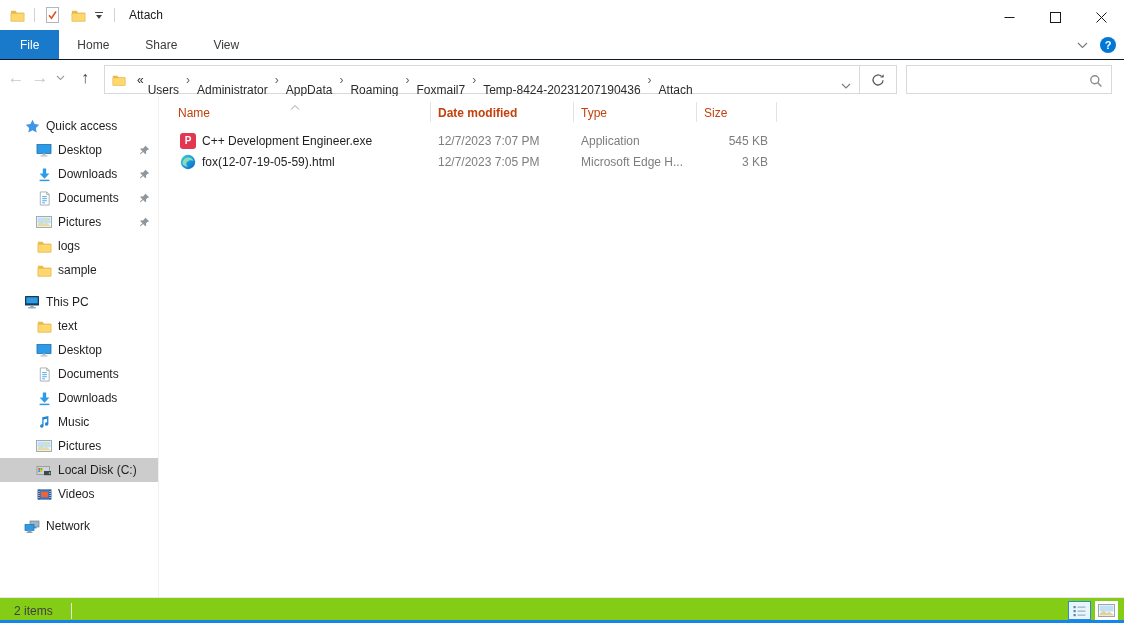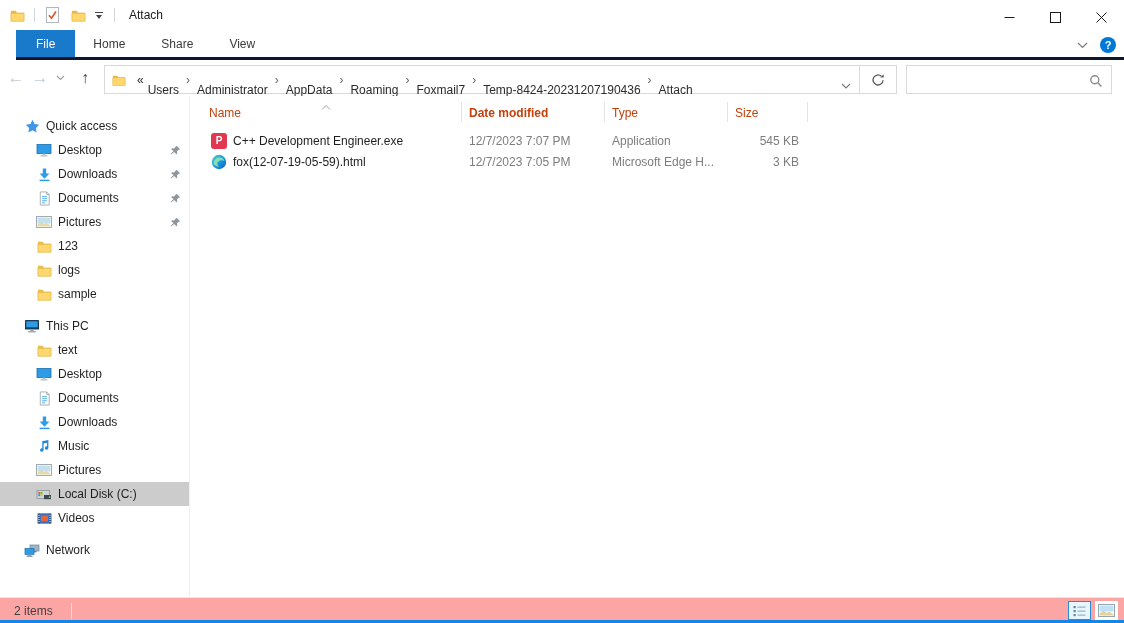--- a/index.html
+++ b/index.html
@@ -20,22 +20,22 @@
   .qat{display:flex; align-items:center; height:100%; padding-left:8px;}
   .qat .vsep{width:1px; height:14px; background:#cfd4d9; margin:0 8px;}
   .qat-btn{display:flex; align-items:center; justify-content:center; width:18px; height:22px;}
   .qat-drop{display:flex; flex-direction:column; align-items:center; justify-content:center; width:14px; height:22px; margin-left:5px;}
   .qat-drop .bar{width:8px; height:1px; background:#444; margin-bottom:2px;}
   .qat-drop .tri{width:0; height:0; border-left:3.5px solid transparent; border-right:3.5px solid transparent; border-top:4px solid #444;}
   .win-title{margin-left:6px; color:#1a1a1a;}
   .caption-btns{position:absolute; right:0; top:5px; height:25px; display:flex;}
   .cap-btn{width:46px; height:25px; display:flex; align-items:center; justify-content:center; background:transparent;}
   
-  .ribbon{position:absolute; top:30px; left:16px; right:0; height:30px; background:#fff;
-    border-bottom:3px solid #0f172a; display:flex; align-items:stretch;}
+  .ribbon{position:absolute; top:30px; left:0; right:0; height:30px; background:#fff;
+    border-bottom:1px solid #0f172a; display:flex; align-items:stretch;}
   .rtab{display:flex; align-items:center; justify-content:center; padding:0 18px; color:#3b3b3b; cursor:default;}
   .rtab.file{background:#1979ca; color:#fff; padding:0 20px;}
   .ribbon-right{position:absolute; right:8px; top:0; height:30px; display:flex; align-items:center; gap:12px;}
   .help-icon{width:16px; height:16px; border-radius:50%; background:#0078d7; color:#fff;
     font-size:11px; font-weight:bold; display:flex; align-items:center; justify-content:center;}
   
   .addressrow{position:absolute; top:60px; left:0; right:0; height:36px; background:#fff;}
   .navbtn{position:absolute; top:0; height:36px; display:flex; align-items:center; justify-content:center;}
   .arrow-dis{color:#c2cad2; font-size:17px;}
   .arrow-up{color:#3f454b; font-size:16px;}
@@ -45,21 +45,21 @@
   .search-box{left:906px; width:206px;}
   .search-box input{position:absolute; left:4px; top:2px; right:26px; bottom:2px; border:none; outline:none;
     font-family:inherit; font-size:12px;}
   .search-mag{position:absolute; right:8px; top:8px;}
   .crumb{color:#2b2b2b; white-space:nowrap; cursor:default;margin-top:21px;}
   .crumb-sep{color:#5f6a72; margin:0 7px; font-size:12px;}
   .addr-overflow{color:#2b2b2b; margin:0 4px 0 6px;}
   .addr-chevron{position:absolute; right:8px; top:12px;}
   
   .body{position:absolute; top:96px; left:0; right:0; bottom:26px; background:#fff; display:flex;}
-  .sidebar{width:190px; height:100%; padding-top:18px; overflow:hidden; border-right:1px solid #f0f0f0;}
+  .sidebar{width:159px; height:100%; padding-top:18px; overflow:hidden; border-right:1px solid #f0f0f0;}
   .s-row{height:24px; display:flex; align-items:center; gap:6px; cursor:default; white-space:nowrap;}
   .s-row .lbl{color:#1f1f1f;}
   .lvl0{padding-left:24px;}
   .lvl1{padding-left:36px;}
   .sect-gap{margin-top:8px;}
   .s-row.selected{background:#cccccc;}
   .pin{margin-left:auto; margin-right:8px; display:flex;}
   .sicon{width:16px; height:16px; flex:0 0 16px; display:flex; align-items:center; justify-content:center;}
   
   .filearea{flex:1; position:relative;}
@@ -75,21 +75,21 @@
   .frow{position:relative; height:21px; display:flex; align-items:center;}
   .fc-name{display:flex; align-items:center; gap:6px; padding-left:21px; color:#1f1f1f; white-space:nowrap;}
   .fc-date{position:absolute; left:279px; color:#7d7d7d;}
   .fc-type{position:absolute; left:422px; color:#7d7d7d;}
   .fc-size{position:absolute; left:537px; width:72px; text-align:right; color:#7d7d7d;}
   .ficon{width:16px; height:16px; flex:0 0 16px;}
   .exe-icon{width:16px; height:16px; flex:0 0 16px; background:#e23750; border-radius:3px; color:#fff;
     font-size:10px; font-weight:bold; display:flex; align-items:center; justify-content:center;}
   
   .statusbar{position:absolute; left:0; right:0; bottom:0; height:26px; border-top:1px solid #e8e8e8;
-    background:#fca5a5; display:flex; align-items:center;}
+    background:#84cc16; display:flex; align-items:center;}
   .status-count{margin-left:14px; color:#3f3f3f;}
   .status-sep{width:1px; height:16px; background:#e3e3e3; margin-left:18px;}
   .view-btns{position:absolute; right:6px; top:3px; display:flex; gap:4px;}
   .vbtn{width:23px; height:19px; display:flex; align-items:center; justify-content:center; background:#fff; border:1px solid transparent;}
   .vbtn.active{border:1px solid #2a8dd4; background:#e9f5fd;}
   .bottom-strip{position:absolute; left:0; right:0; bottom:0; height:3px; background:#1486ea; z-index:5;}
 </style>
 </head>
 <body>
 
@@ -292,29 +292,20 @@
             </svg>
         </span>
         <span class="lbl">Pictures</span>
         <span class="pin">
           <svg width="11" height="11" viewBox="0 0 12 12">
               <path d="M7.2.8l4 4-1.9.5-1.7 1.7.3 2.2-.9.9-2.5-2.5L1.7 10l-.7-.7 2.8-2.4L1.3 4.4l.9-.9 2.2.3L6.1 2z" fill="#8e979e"></path>
             </svg>
         </span>
       </div>
 
-      <div class="s-row lvl1">
-        <span class="sicon">
-          <svg width="15" height="15" viewBox="0 0 16 16">
-              <path d="M1 3h5l1.5 2H15v9H1z" fill="#e8bb4d"></path>
-              <rect x="1" y="5.5" width="14" height="8.5" fill="#ffd76e" stroke="#d9b23c" stroke-width="0.6"></rect>
-            </svg>
-        </span>
-        <span class="lbl">123</span>
-      </div>
 
       <div class="s-row lvl1">
         <span class="sicon">
           <svg width="15" height="15" viewBox="0 0 16 16">
               <path d="M1 3h5l1.5 2H15v9H1z" fill="#e8bb4d"></path>
               <rect x="1" y="5.5" width="14" height="8.5" fill="#ffd76e" stroke="#d9b23c" stroke-width="0.6"></rect>
             </svg>
         </span>
         <span class="lbl">logs</span>
       </div>

